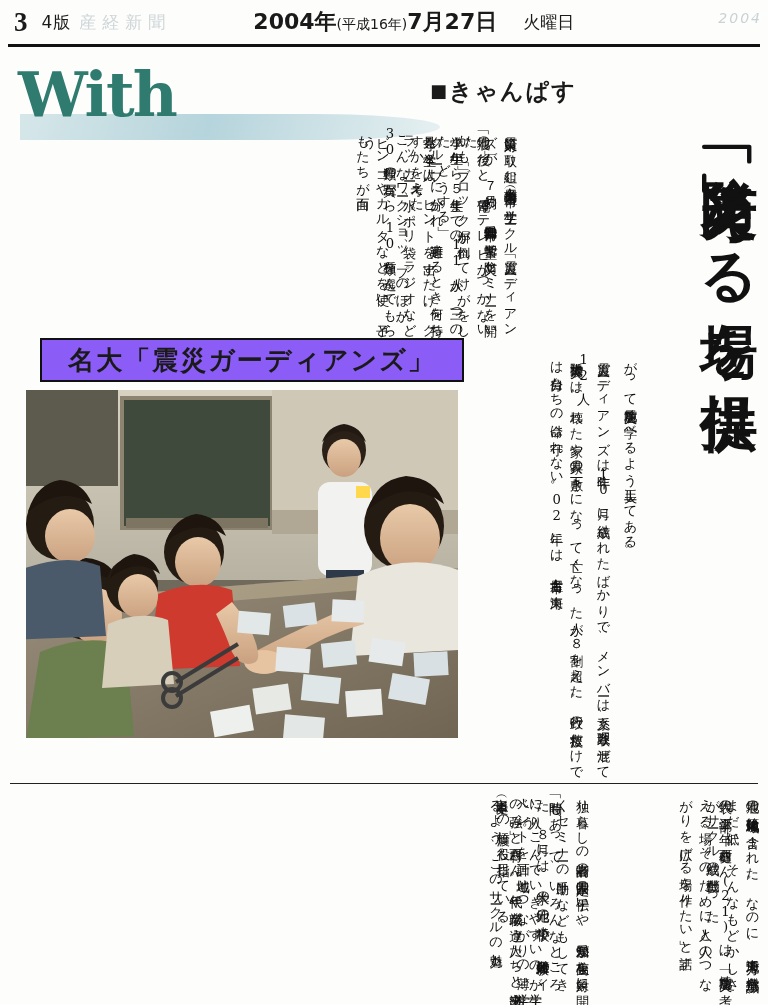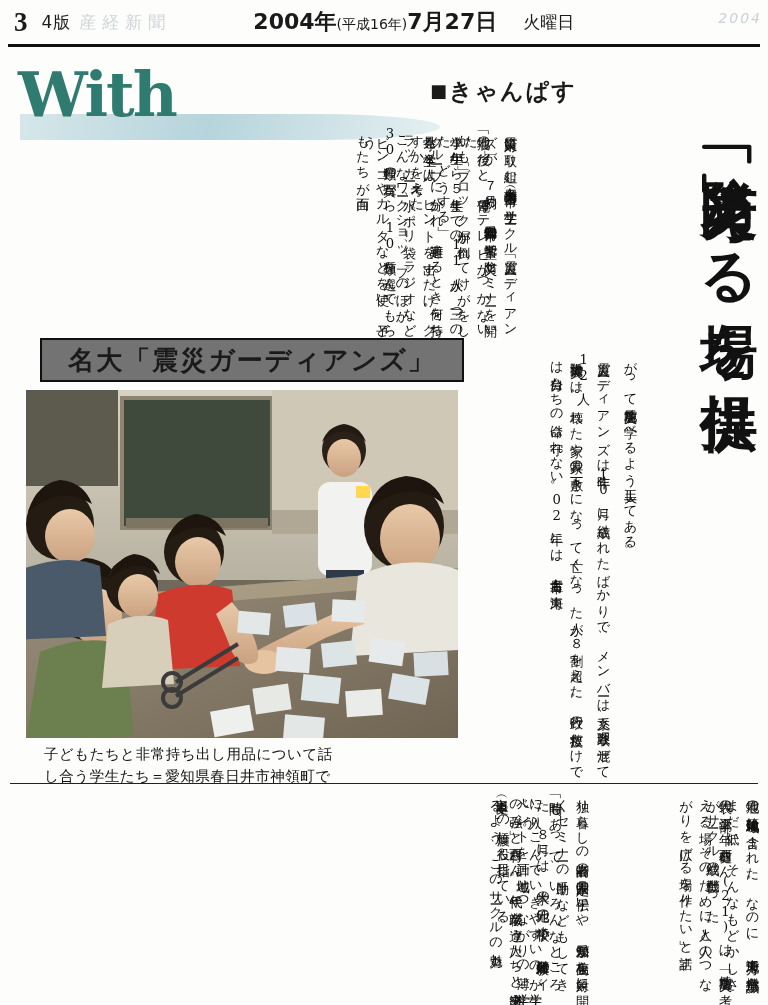--- a/index.html
+++ b/index.html
@@ -234,21 +234,21 @@
   }
 
   
   .subhead {
     position: absolute;
     left: 40px;
     top: 338px;
     width: 420px;
     height: 40px;
     border: 2px solid #111;
-    background: #737373;
+    background: #8b5cf6;
     display: flex;
     align-items: center;
     justify-content: center;
     font-family: "DejaVu Serif", serif;
     font-weight: bold;
     font-size: 26px;
     letter-spacing: 2px;
   }
 
   
@@ -426,24 +426,20 @@
         <rect x="388" y="262" width="34" height="24" fill="#d8e0e4" transform="rotate(-3 405 274)"></rect>
         <rect x="212" y="222" width="32" height="22" fill="#e2e7e7" transform="rotate(5 228 233)"></rect>
         <rect x="258" y="214" width="32" height="22" fill="#dbe2e5" transform="rotate(-7 274 225)"></rect>
         <rect x="306" y="210" width="32" height="22" fill="#e6eaea" transform="rotate(3 322 221)"></rect>
         <rect x="186" y="318" width="40" height="26" fill="#eef0ee" transform="rotate(-10 206 331)"></rect>
         <rect x="258" y="326" width="40" height="24" fill="#e3e7e6" transform="rotate(5 278 338)"></rect>
       </g>
     </svg>
   </div>
 
-  <div class="caption">
-    <div>子どもたちと非常持ち出し用品について話</div>
-    <div>し合う学生たち＝愛知県春日井市神領町で</div>
-  </div>
 
   <div class="rule-bottom"></div>
 
   <div class="bottom-cols">
     <div class="vcol">独り暮らしの高齢者の家具固定の手伝いや、愛知県が高校生を対象に開くセミナーの手助けなどもしてきた。８月には、大学の地元の小学校で、避難所体験のイベントを計画。地域とつながりの薄い学生との橋渡し役も目指している。</div>
     <div class="vcol">「時間もあって、いろんなところに入りこんでいきやすいのが学生の強み」と西村さん。年代や職業が違う人たちと交流出来るよう、このサークルの魅力と</div>
     <div class="vcol">いう。</div>
     <div class="vcol byline">（添田孝史）</div>
   </div>
 

